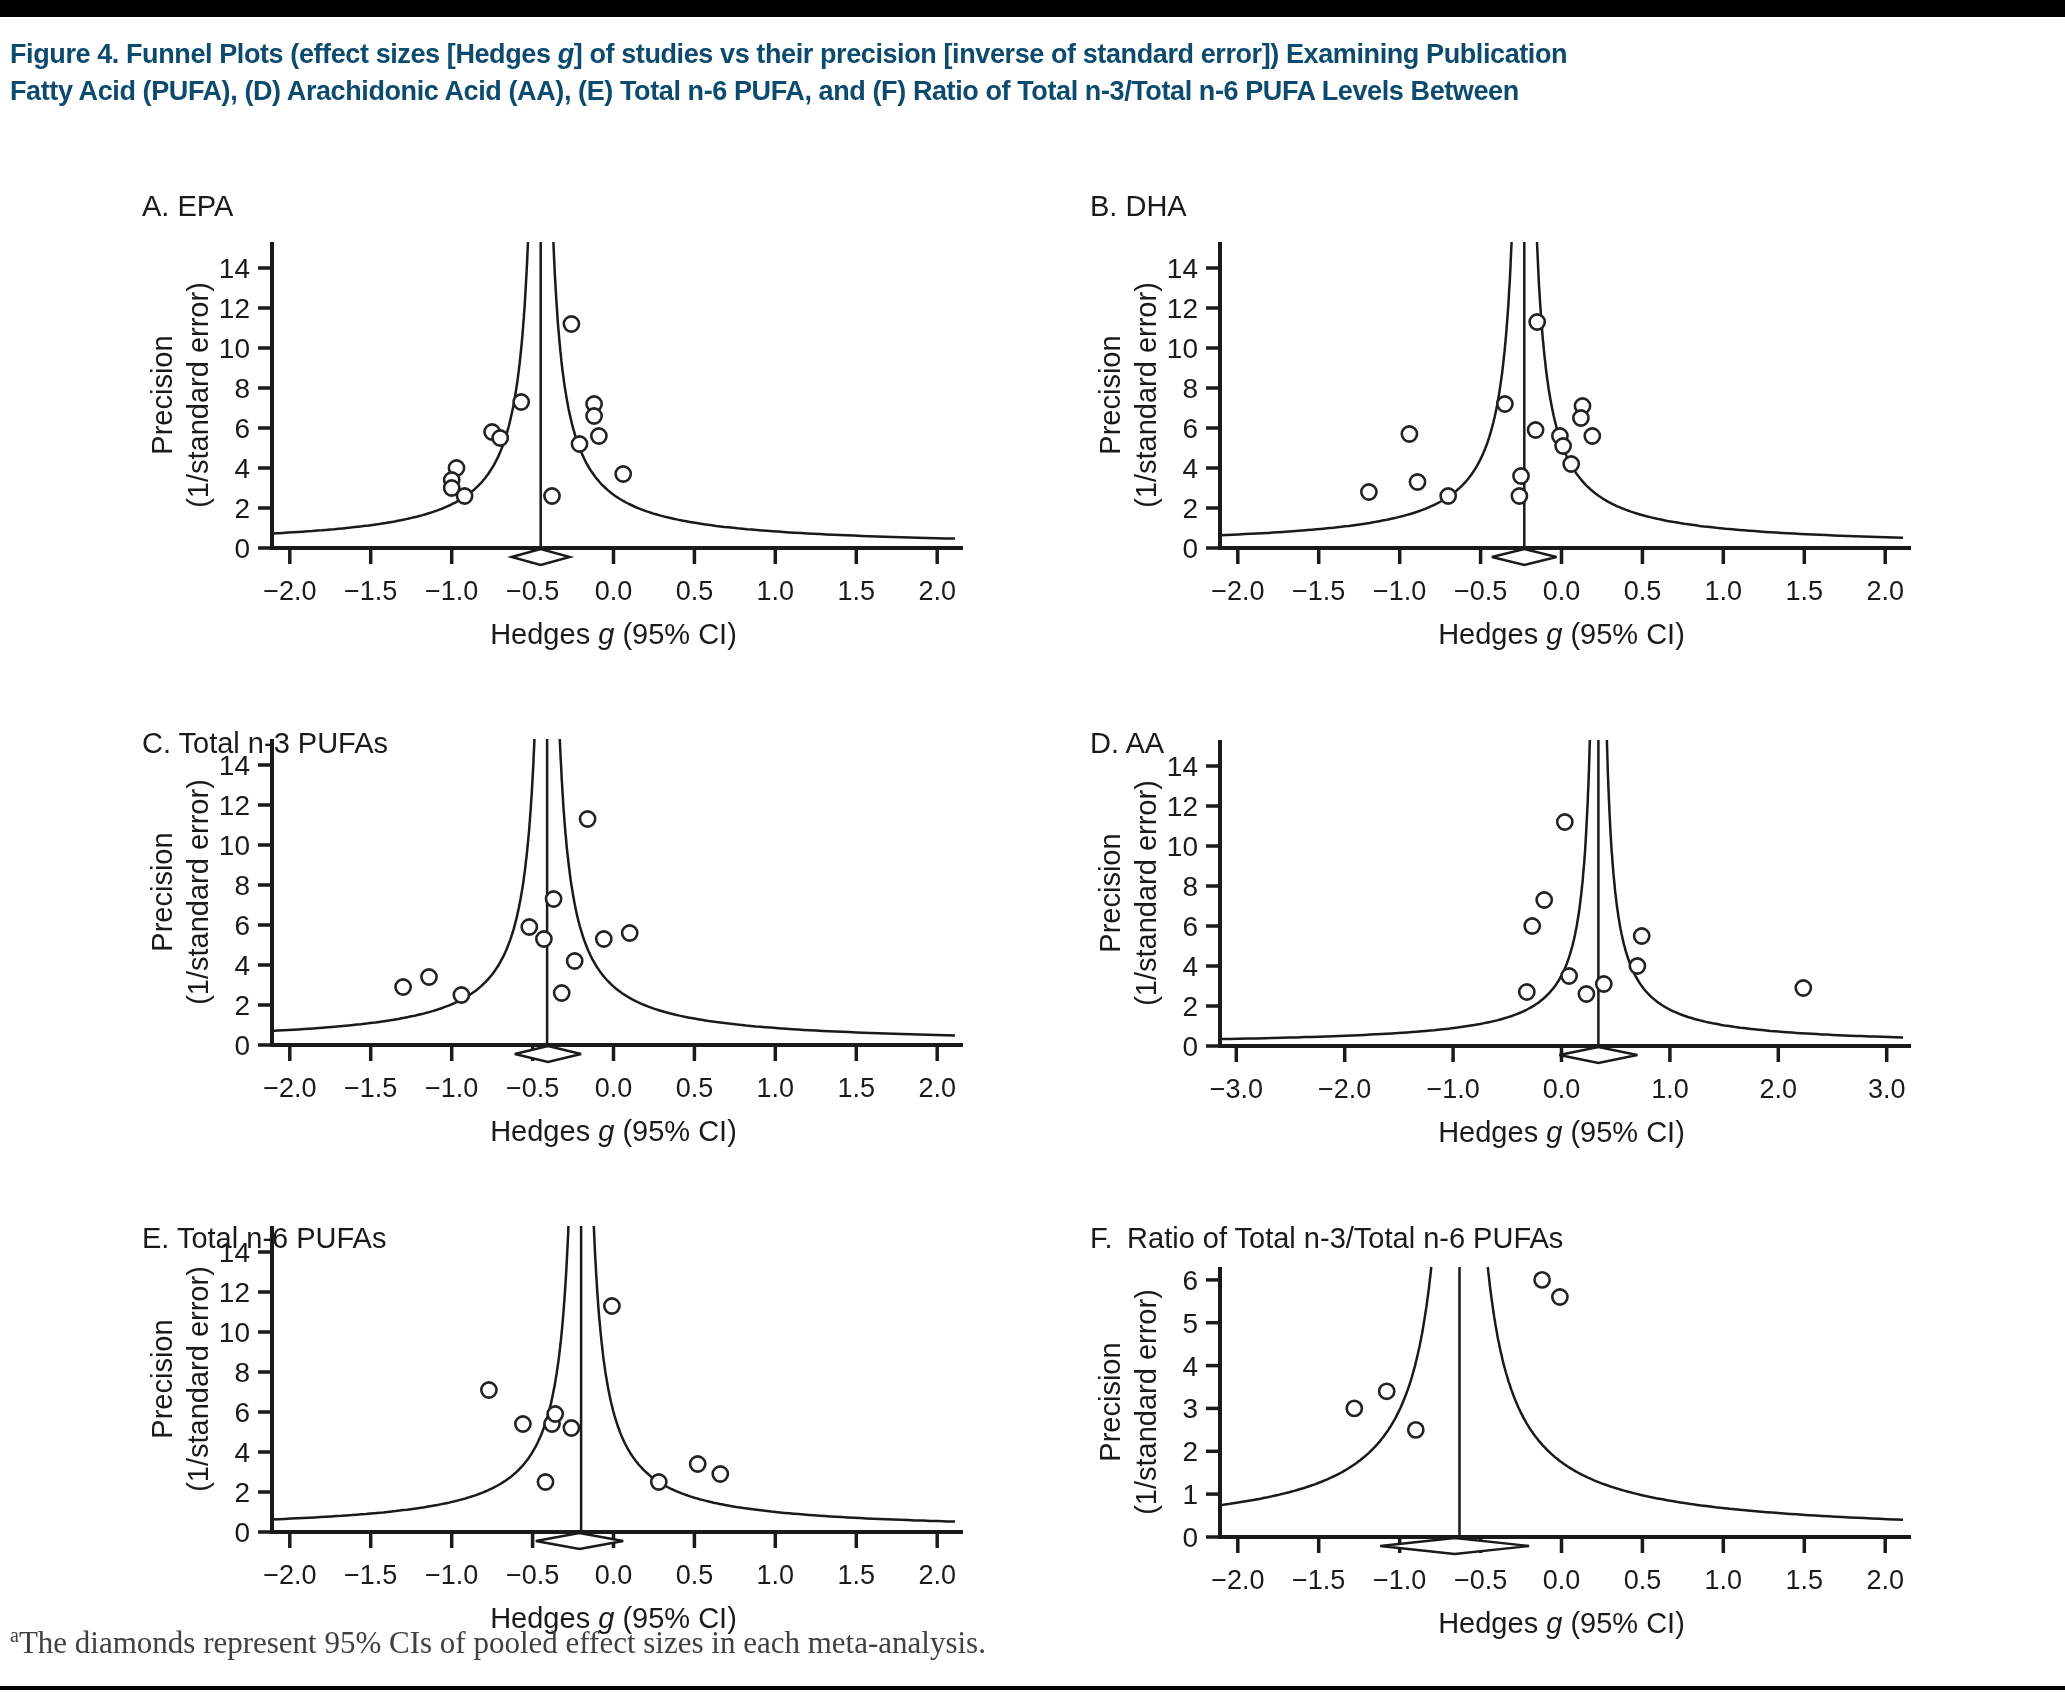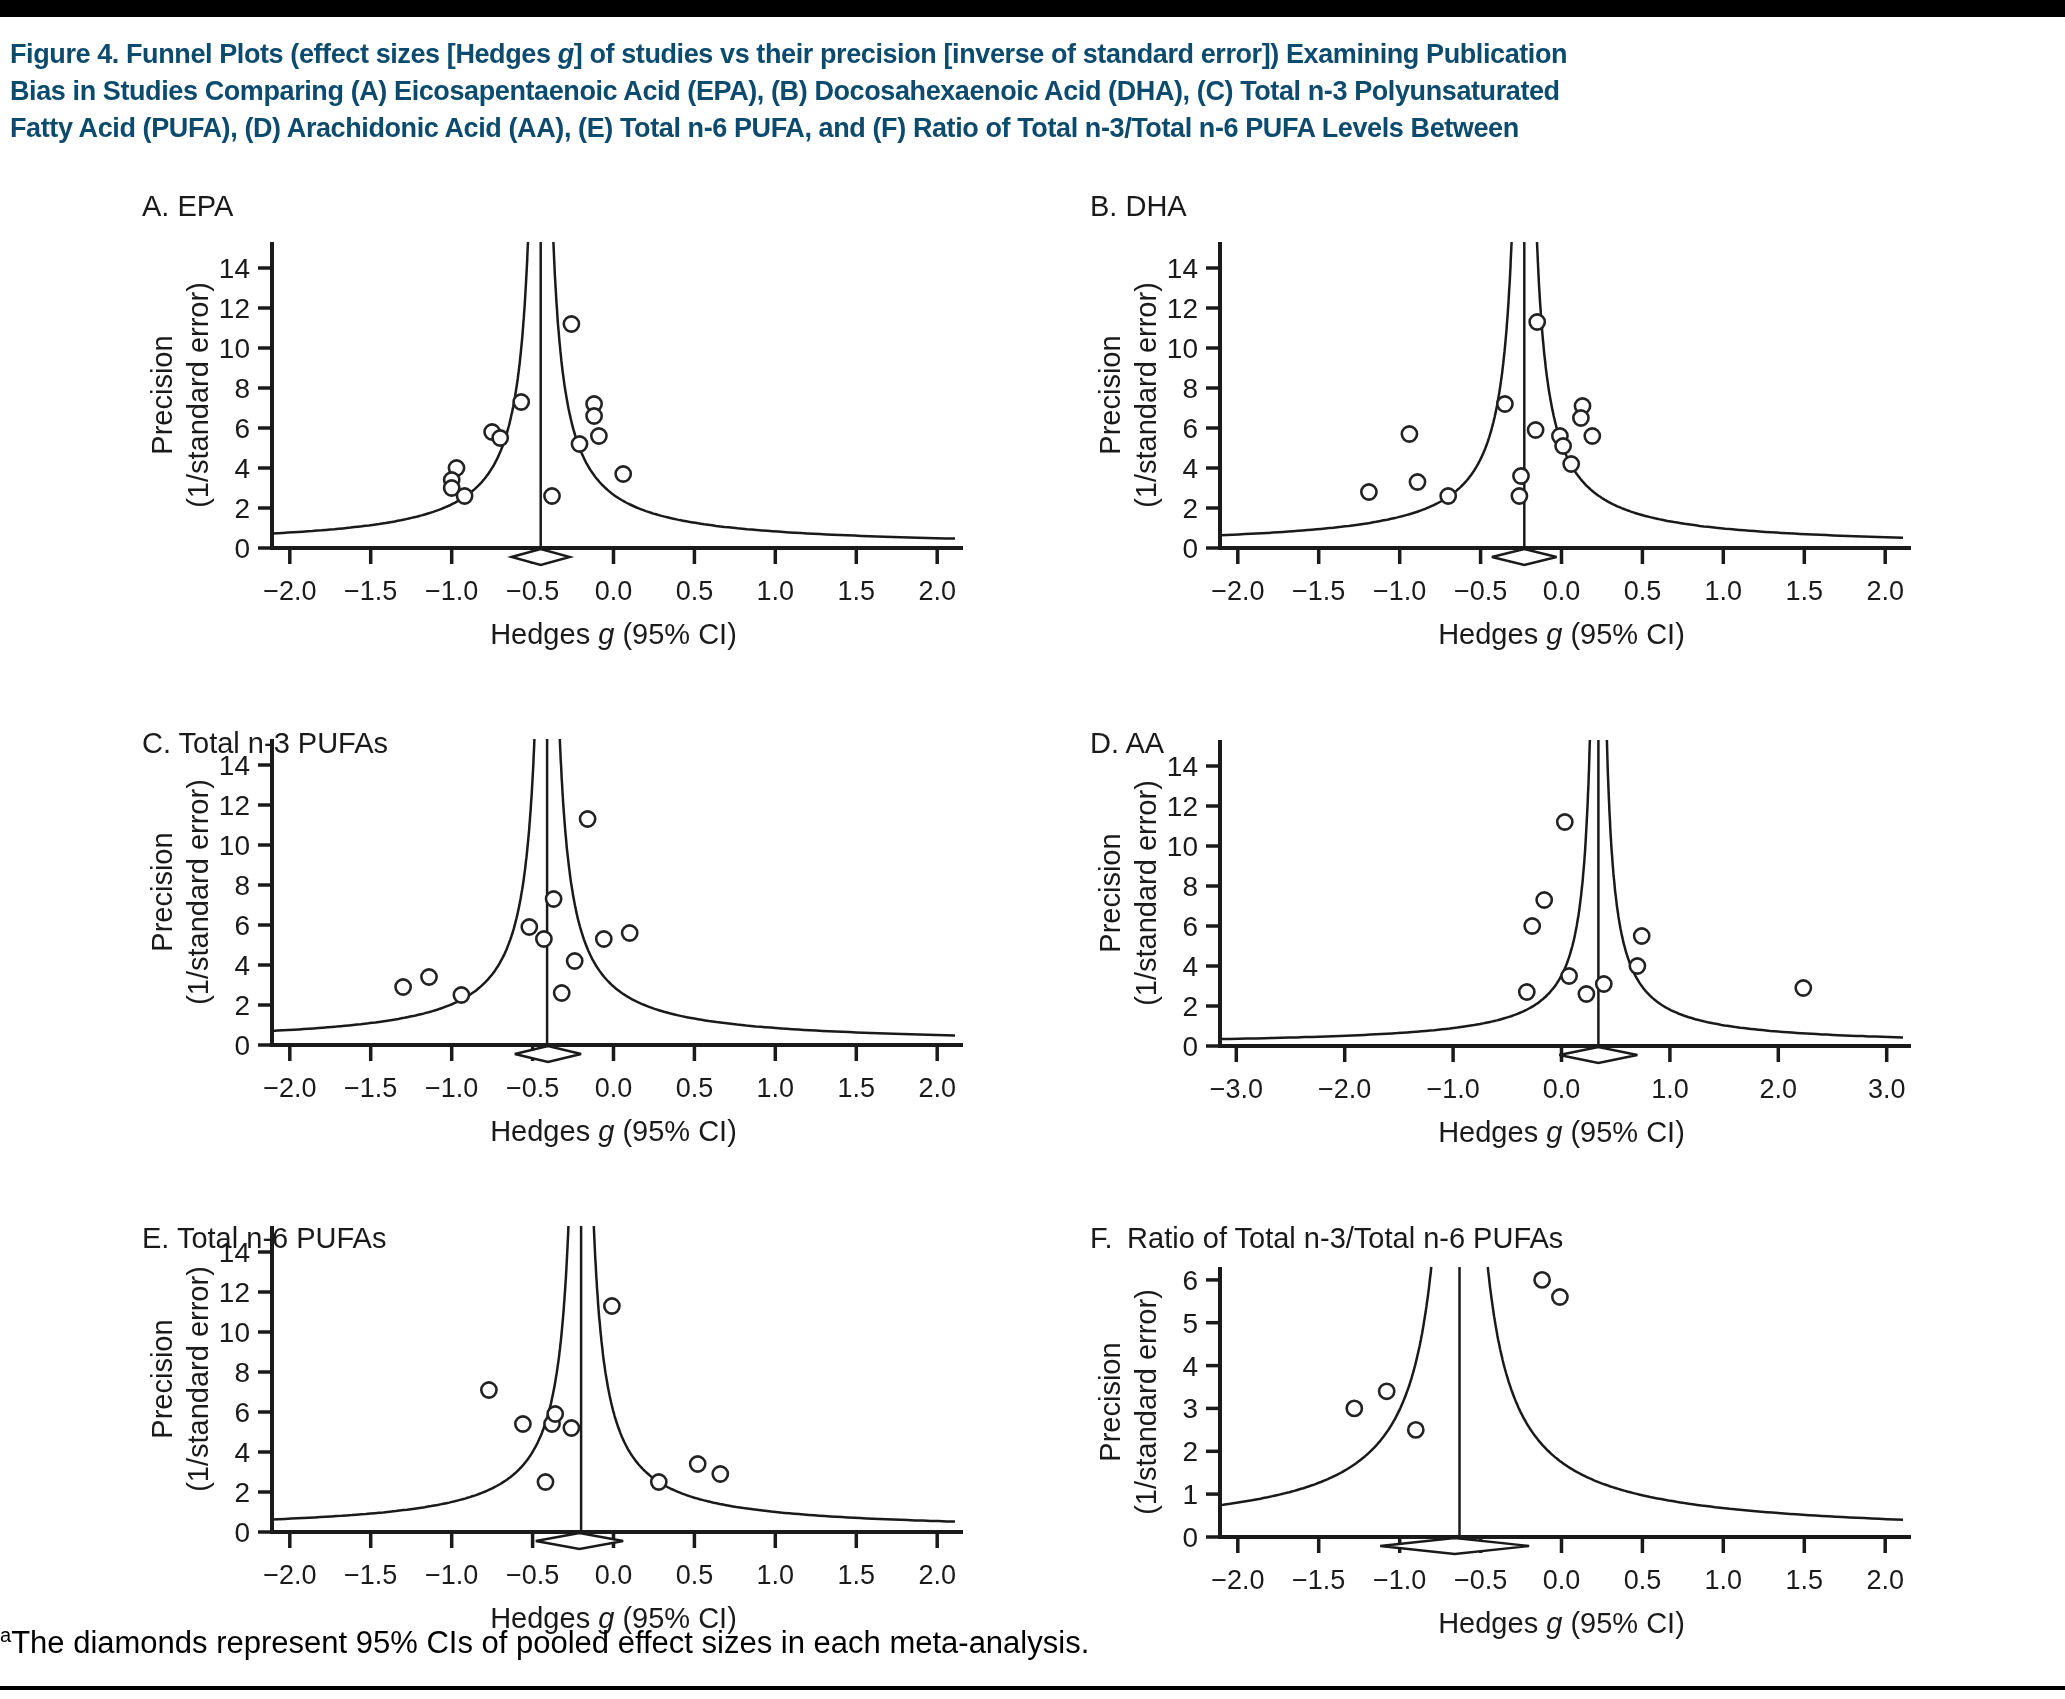--- a/index.html
+++ b/index.html
@@ -25,34 +25,33 @@
   .caption sup{font-size:18px;}
   .panel{position:absolute;margin:0;padding:0;}
   .p-a{left:128px;top:183px;}
   .p-b{left:1076px;top:183px;}
   .p-c{left:128px;top:720px;}
   .p-d{left:1076px;top:720px;}
   .p-e{left:128px;top:1215px;}
   .p-f{left:1076px;top:1215px;}
   svg text{font-family:"Liberation Sans",sans-serif;fill:#1a1a1a;}
   .footnote{
-    position:absolute;left:0;top:1624px;
-    font-family:Liberation Sans, sans-serif;
-    font-size:31px;color:#000000;
+    position:absolute;left:10px;top:1624px;
+    font-family:Liberation Serif, serif;
+    font-size:31px;color:#404040;
   }
   .footnote sup{font-size:20px;}
 </style>
 </head>
 <body>
 
 <div class="topbar"></div>
 
 <div class="caption">
   <div><span>Figure 4. Funnel Plots (effect sizes [Hedges </span><i>g</i><span>] of studies vs their precision [inverse of standard error]) Examining Publication</span></div>
-  <div>Bias in Studies Comparing (A) Eicosapentaenoic Acid (EPA), (B) Docosahexaenoic Acid (DHA), (C) Total n-3 Polyunsaturated</div>
   <div>Fatty Acid (PUFA), (D) Arachidonic Acid (AA), (E) Total n-6 PUFA, and (F) Ratio of Total n-3/Total n-6 PUFA Levels Between</div>
 </div>
 
 <figure class="panel p-a"><svg width="950" height="505" viewBox="0 0 950 505">
       <path d="M400.0 59.0L399.7 65.2L399.4 71.2L399.2 77.1L398.9 82.9L398.6 88.6L398.3 94.2L398.0 99.6L397.7 105.0L397.4 110.2L397.1 115.3L396.8 120.4L396.5 125.3L396.1 130.1L395.8 134.9L395.4 139.5L395.1 144.0L394.7 148.5L394.4 152.8L394.0 157.1L393.6 161.3L393.2 165.4L392.8 169.4L392.4 173.4L392.0 177.2L391.6 181.0L391.1 184.7L390.7 188.4L390.2 191.9L389.8 195.4L389.3 198.8L388.8 202.2L388.3 205.4L387.8 208.7L387.3 211.8L386.8 214.9L386.3 217.9L385.7 220.9L385.2 223.8L384.6 226.6L384.0 229.4L383.4 232.1L382.8 234.8L382.2 237.4L381.6 240.0L381.0 242.5L380.3 245.0L379.6 247.4L379.0 249.8L378.3 252.1L377.6 254.4L376.8 256.6L376.1 258.8L375.3 260.9L374.6 263.0L373.8 265.1L373.0 267.1L372.2 269.1L371.3 271.0L370.5 272.9L369.6 274.7L368.7 276.6L367.8 278.3L366.9 280.1L366.0 281.8L365.0 283.5L364.0 285.1L363.0 286.7L362.0 288.3L361.0 289.8L359.9 291.4L358.8 292.8L357.7 294.3L356.6 295.7L355.4 297.1L354.3 298.5L353.1 299.8L351.8 301.1L350.6 302.4L349.3 303.7L348.0 304.9L346.7 306.1L345.3 307.3L343.9 308.5L342.5 309.6L341.1 310.7L339.6 311.8L338.1 312.9L336.6 313.9L335.0 315.0L333.4 316.0L331.8 317.0L330.1 317.9L328.4 318.9L326.7 319.8L324.9 320.7L323.1 321.6L321.3 322.5L319.4 323.3L317.5 324.2L315.5 325.0L313.5 325.8L311.5 326.6L309.4 327.4L307.3 328.1L305.1 328.9L302.9 329.6L300.7 330.3L298.4 331.0L296.0 331.7L293.6 332.4L291.2 333.0L288.7 333.7L286.1 334.3L283.5 334.9L280.9 335.5L278.2 336.1L275.4 336.7L272.6 337.3L269.7 337.8L266.8 338.4L263.8 338.9L260.7 339.4L257.6 340.0L254.4 340.5L251.1 341.0L247.8 341.4L244.4 341.9L241.0 342.4L237.4 342.8L233.8 343.3L230.2 343.7L226.4 344.1L222.6 344.6L218.7 345.0L214.7 345.4L210.6 345.8L206.4 346.2L202.2 346.5L197.9 346.9L193.5 347.3L189.0 347.6L184.4 348.0L179.7 348.3L174.9 348.7L170.0 349.0L165.0 349.3L159.9 349.6L154.7 349.9L149.4 350.2L144.0 350.5" fill="none" stroke="#1a1a1a" stroke-width="2.5"></path>
       <path d="M425.4 59.0L425.7 66.0L426.0 72.9L426.3 79.6L426.6 86.2L426.9 92.6L427.3 98.8L427.6 104.9L428.0 110.9L428.3 116.7L428.7 122.4L429.1 128.0L429.4 133.5L429.8 138.8L430.2 144.0L430.7 149.1L431.1 154.0L431.5 158.9L432.0 163.6L432.4 168.2L432.9 172.7L433.3 177.2L433.8 181.5L434.3 185.7L434.8 189.8L435.4 193.8L435.9 197.8L436.4 201.6L437.0 205.4L437.6 209.0L438.2 212.6L438.8 216.1L439.4 219.5L440.0 222.9L440.6 226.1L441.3 229.3L442.0 232.4L442.7 235.5L443.4 238.5L444.1 241.4L444.8 244.2L445.6 247.0L446.4 249.7L447.1 252.3L448.0 254.9L448.8 257.5L449.6 259.9L450.5 262.3L451.4 264.7L452.3 267.0L453.2 269.3L454.2 271.4L455.2 273.6L456.2 275.7L457.2 277.7L458.2 279.8L459.3 281.7L460.4 283.6L461.5 285.5L462.7 287.3L463.8 289.1L465.1 290.8L466.3 292.6L467.5 294.2L468.8 295.8L470.2 297.4L471.5 299.0L472.9 300.5L474.3 302.0L475.8 303.4L477.2 304.8L478.8 306.2L480.3 307.6L481.9 308.9L483.5 310.2L485.2 311.4L486.9 312.7L488.6 313.9L490.4 315.0L492.3 316.2L494.1 317.3L496.0 318.4L498.0 319.5L500.0 320.5L502.1 321.5L504.2 322.5L506.3 323.5L508.5 324.5L510.8 325.4L513.1 326.3L515.4 327.2L517.8 328.1L520.3 328.9L522.9 329.7L525.4 330.6L528.1 331.3L530.8 332.1L533.6 332.9L536.4 333.6L539.3 334.3L542.3 335.0L545.4 335.7L548.5 336.4L551.7 337.1L554.9 337.7L558.3 338.3L561.7 338.9L565.2 339.5L568.8 340.1L572.5 340.7L576.2 341.3L580.1 341.8L584.0 342.3L588.0 342.9L592.2 343.4L596.4 343.9L600.7 344.3L605.1 344.8L609.6 345.3L614.3 345.7L619.0 346.2L623.9 346.6L628.8 347.0L633.9 347.4L639.1 347.8L644.4 348.2L649.9 348.6L655.5 349.0L661.2 349.4L667.0 349.7L673.0 350.1L679.1 350.4L685.4 350.8L691.8 351.1L698.3 351.4L705.1 351.7L711.9 352.0L719.0 352.3L726.2 352.6L733.5 352.9L741.1 353.2L748.8 353.4L756.7 353.7L764.8 354.0L773.1 354.2L781.6 354.5L790.2 354.7L799.1 354.9L808.2 355.2L817.5 355.4L827.0 355.6" fill="none" stroke="#1a1a1a" stroke-width="2.5"></path>
       <line x1="412.7" x2="412.7" y1="59.0" y2="365" stroke="#1a1a1a" stroke-width="2.5"></line>
       <line x1="144" x2="144" y1="59.0" y2="367" stroke="#1a1a1a" stroke-width="4"></line>
       <line x1="142" x2="835" y1="365" y2="365" stroke="#1a1a1a" stroke-width="4"></line>
       <line x1="161.8" x2="161.8" y1="367" y2="381" stroke="#1a1a1a" stroke-width="3.5"></line>

